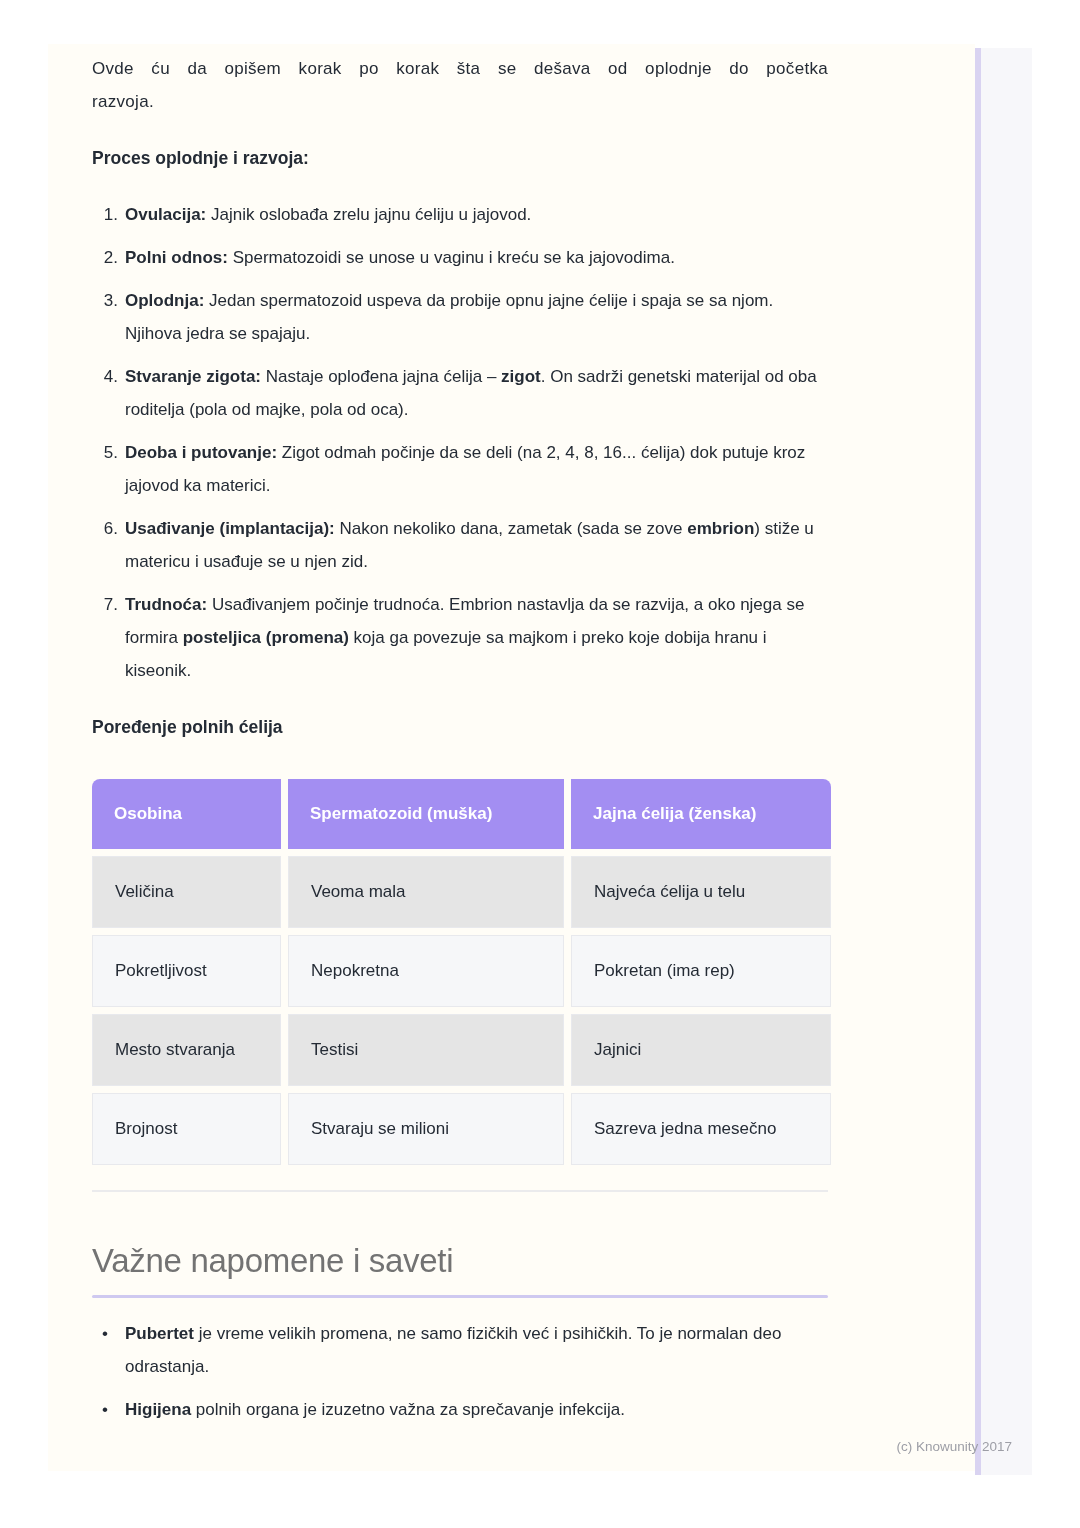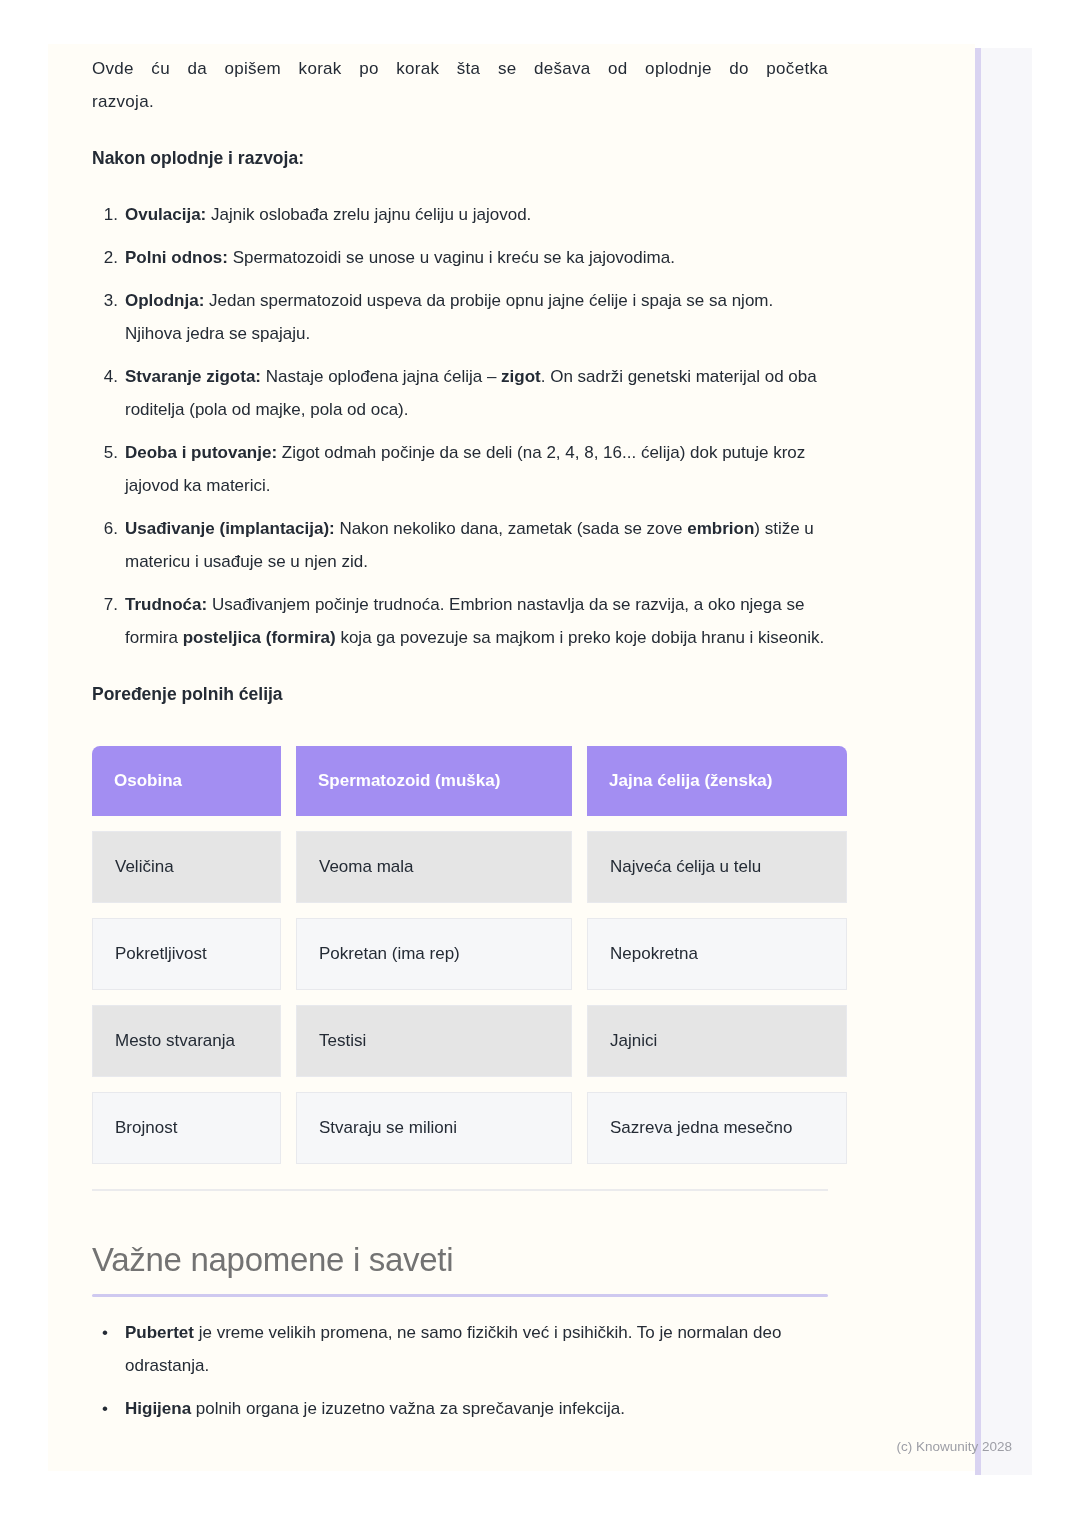--- a/index.html
+++ b/index.html
@@ -32,21 +32,21 @@
   ol.process { list-style:none; margin-top:23px; }
   ol.process li {
     position:relative; padding-left:33px; font-size:17px; line-height:33px;
     margin-bottom:10px;
   }
   ol.process li .num {
     position:absolute; left:0; top:0; width:26px; text-align:right;
   }
   .cmp-table {
     margin-top:35px; width:731px; display:grid;
-    grid-template-columns:189px 276px 260px; gap:15px;
+    grid-template-columns:189px 276px 260px; gap:7px;
   }
   .cmp-table .th {
     height:70px; background:#a38ef2; color:#ffffff; font-weight:bold;
     font-size:17px; display:flex; align-items:center; padding-left:22px;
   }
   .cmp-table .th.first { border-top-left-radius:8px; }
   .cmp-table .th.last  { border-top-right-radius:8px; }
   .cmp-table .td {
     height:72px; display:flex; align-items:center; padding-left:22px;
     font-size:17px; border:1px solid #e8e9ed; background:#e5e5e5;
@@ -75,44 +75,44 @@
   b { font-weight:bold;text-align:center; }
 </style>
 </head>
 <body>
 
 <div class="page-card">
   <div class="content">
 
     <p class="intro">Ovde ću da opišem korak po korak šta se dešava od oplodnje do početka razvoja.</p>
 
-    <p class="sec-title">Nakon oplodnje i razvoja:</p>
+    <p class="sec-title">Proces oplodnje i razvoja:</p>
 
     <ol class="process" id="process-list">
         <li><span class="num">1.</span><b>Ovulacija: </b><span>Jajnik oslobađa zrelu jajnu ćeliju u jajovod.</span></li>
         <li><span class="num">2.</span><b>Polni odnos: </b><span>Spermatozoidi se unose u vaginu i kreću se ka jajovodima.</span></li>
         <li><span class="num">3.</span><b>Oplodnja: </b><span>Jedan spermatozoid uspeva da probije opnu jajne ćelije i spaja se sa njom. Njihova jedra se spajaju.</span></li>
         <li><span class="num">4.</span><b>Stvaranje zigota: </b><span>Nastaje oplođena jajna ćelija – </span><b>zigot</b><span>. On sadrži genetski materijal od oba roditelja (pola od majke, pola od oca).</span></li>
         <li><span class="num">5.</span><b>Deoba i putovanje: </b><span>Zigot odmah počinje da se deli (na 2, 4, 8, 16... ćelija) dok putuje kroz jajovod ka materici.</span></li>
         <li><span class="num">6.</span><b>Usađivanje (implantacija): </b><span>Nakon nekoliko dana, zametak (sada se zove </span><b>embrion</b><span>) stiže u matericu i usađuje se u njen zid.</span></li>
-        <li><span class="num">7.</span><b>Trudnoća: </b><span>Usađivanjem počinje trudnoća. Embrion nastavlja da se razvija, a oko njega se formira </span><b>posteljica (formira)</b><span> koja ga povezuje sa majkom i preko koje dobija hranu i kiseonik.</span></li>
+        <li><span class="num">7.</span><b>Trudnoća: </b><span>Usađivanjem počinje trudnoća. Embrion nastavlja da se razvija, a oko njega se formira </span><b>posteljica (promena)</b><span> koja ga povezuje sa majkom i preko koje dobija hranu i kiseonik.</span></li>
       </ol>
 
     <p class="sec-title">Poređenje polnih ćelija</p>
 
     <div class="cmp-table" id="cmp-table">
       <div class="th first">Osobina</div>
       <div class="th">Spermatozoid (muška)</div>
       <div class="th last">Jajna ćelija (ženska)</div>
     <div class="td">Veličina</div>
         <div class="td">Veoma mala</div>
         <div class="td">Najveća ćelija u telu</div>
         <div class="td alt">Pokretljivost</div>
+        <div class="td alt">Nepokretna</div>
         <div class="td alt">Pokretan (ima rep)</div>
-        <div class="td alt">Nepokretna</div>
         <div class="td">Mesto stvaranja</div>
         <div class="td">Testisi</div>
         <div class="td">Jajnici</div>
         <div class="td alt">Brojnost</div>
         <div class="td alt">Stvaraju se milioni</div>
         <div class="td alt">Sazreva jedna mesečno</div>
       </div>
 
     <div class="divider"></div>
 
@@ -123,13 +123,13 @@
         <li><span class="blt">•</span><b>Pubertet</b><span> je vreme velikih promena, ne samo fizičkih već i psihičkih. To je normalan deo odrastanja.</span></li>
         <li><span class="blt">•</span><b>Higijena</b><span> polnih organa je izuzetno važna za sprečavanje infekcija.</span></li>
       </ul>
 
   </div>
 </div>
 
 <div class="side-strip"></div>
 <div class="side-panel"></div>
 
-<div class="footer-note">(c) Knowunity 2028</div>
+<div class="footer-note">(c) Knowunity 2017</div>
 
 </body></html>

